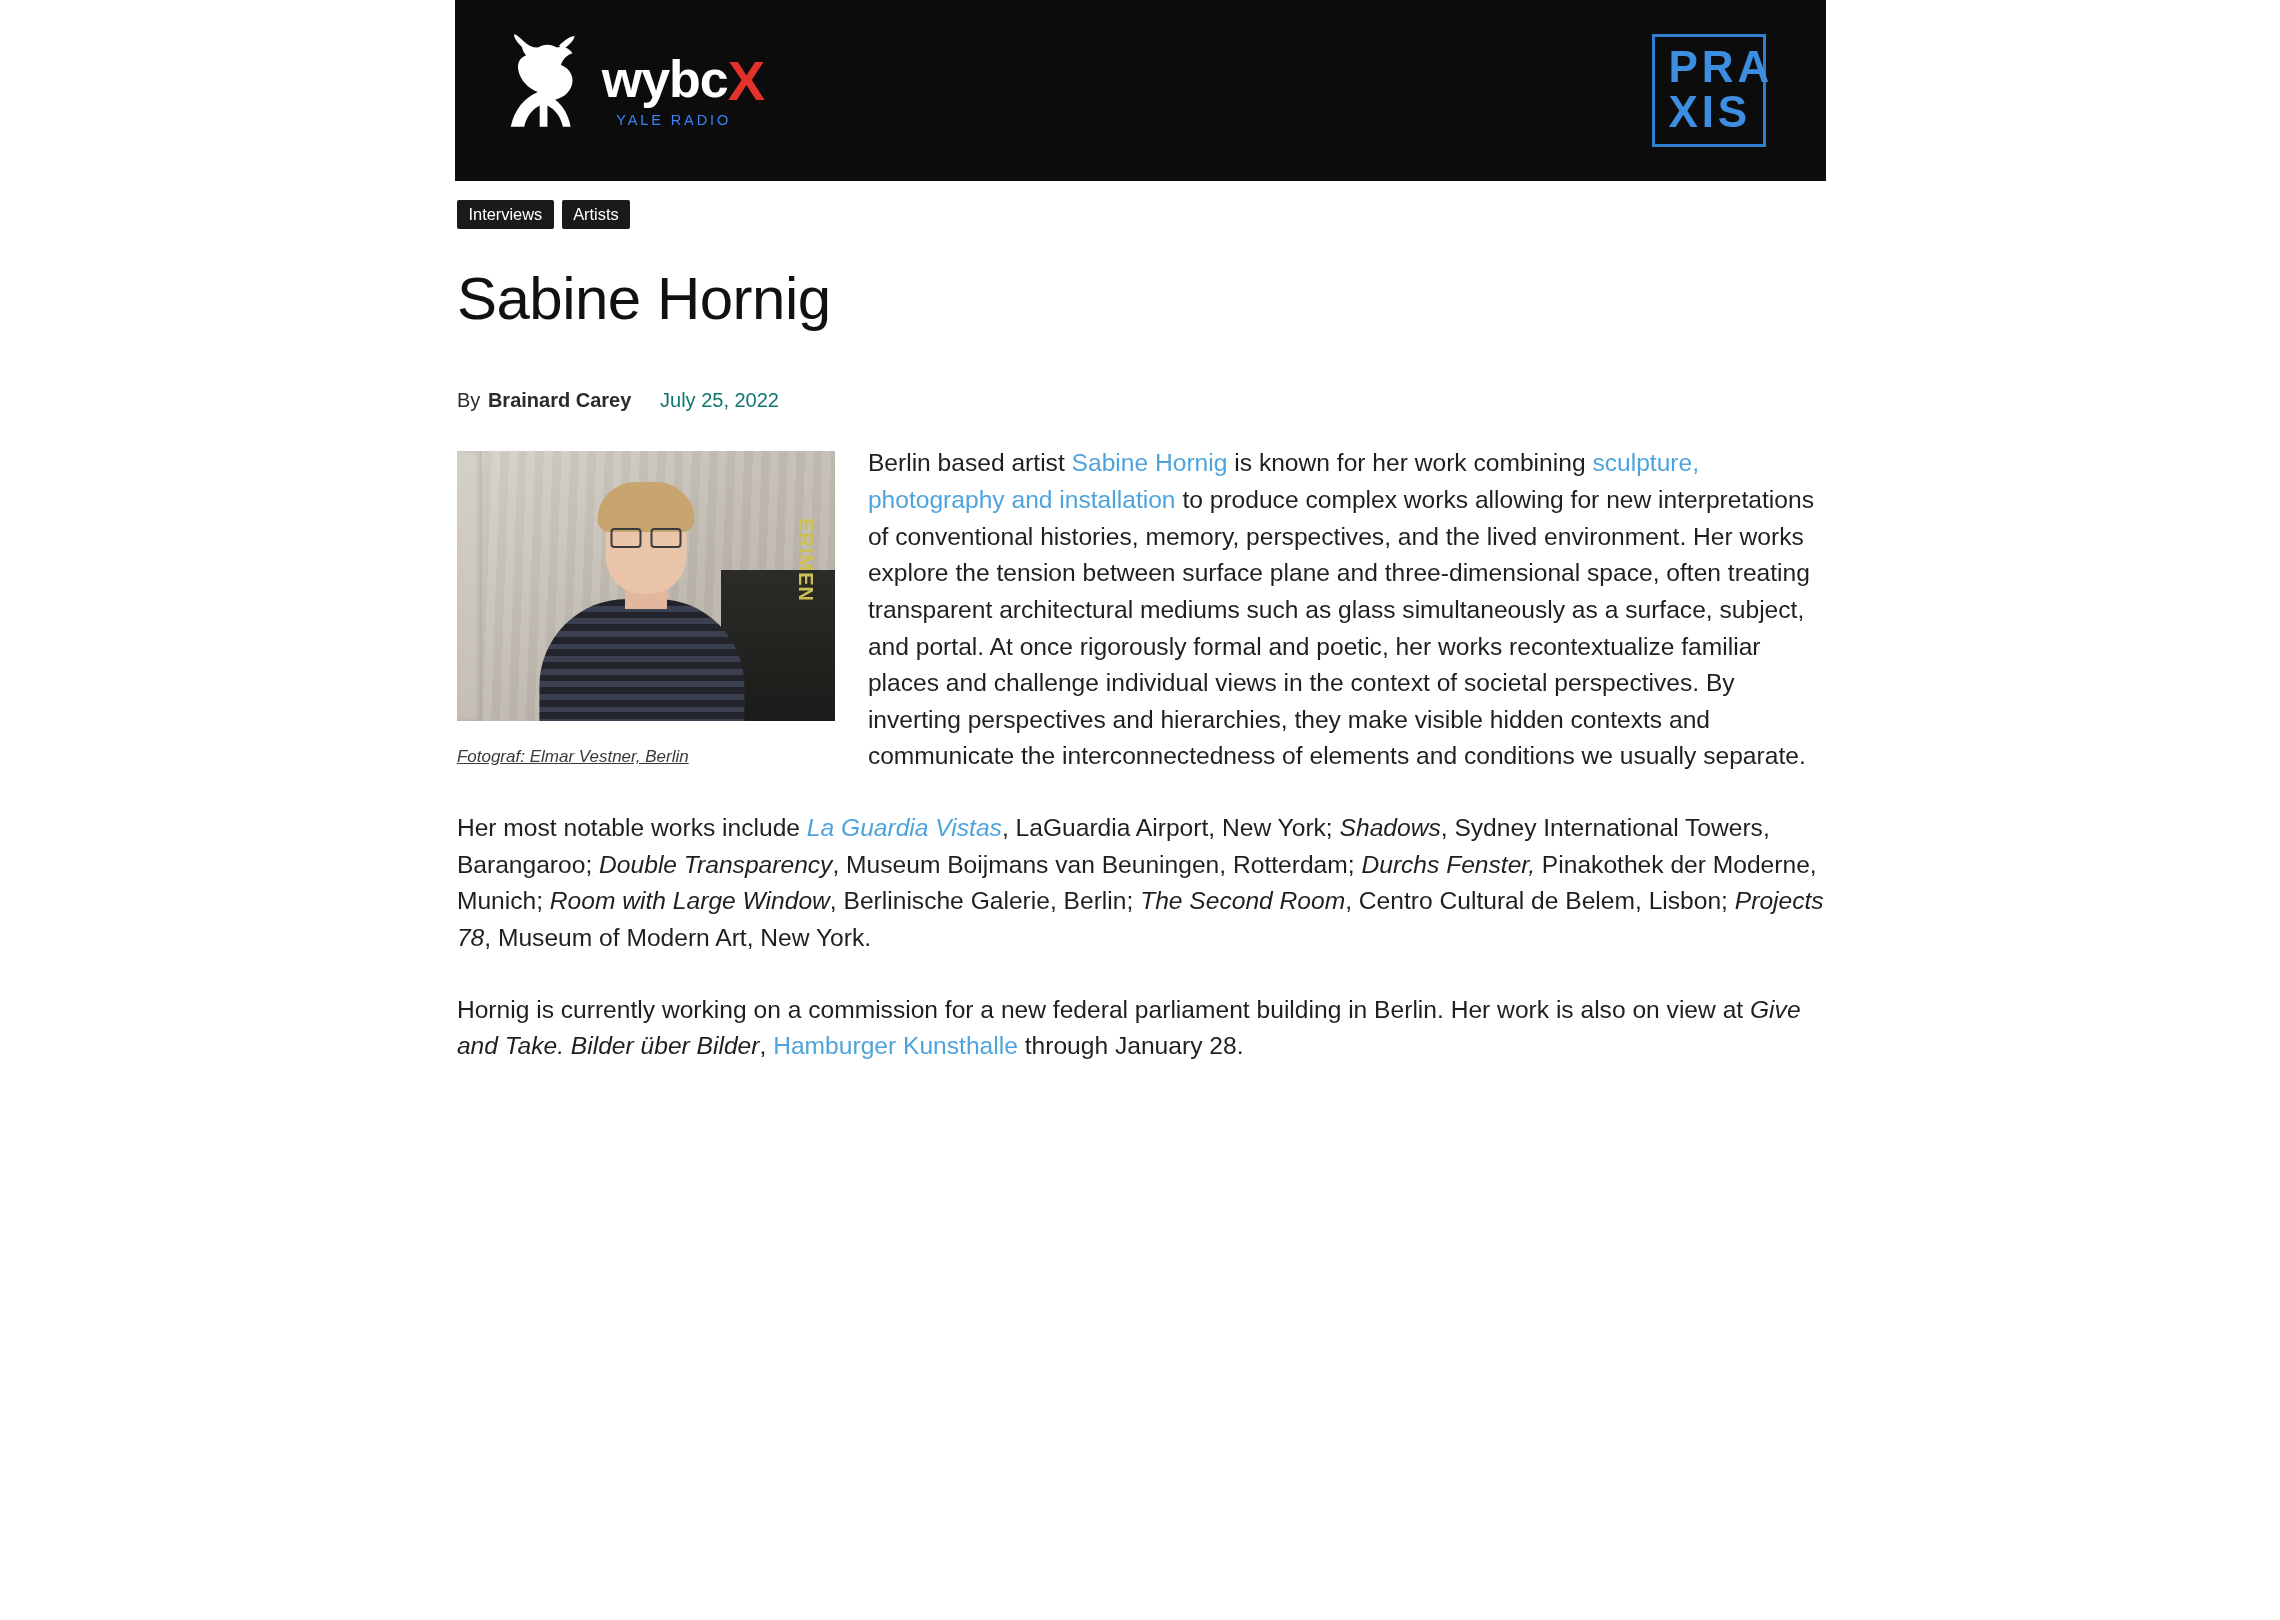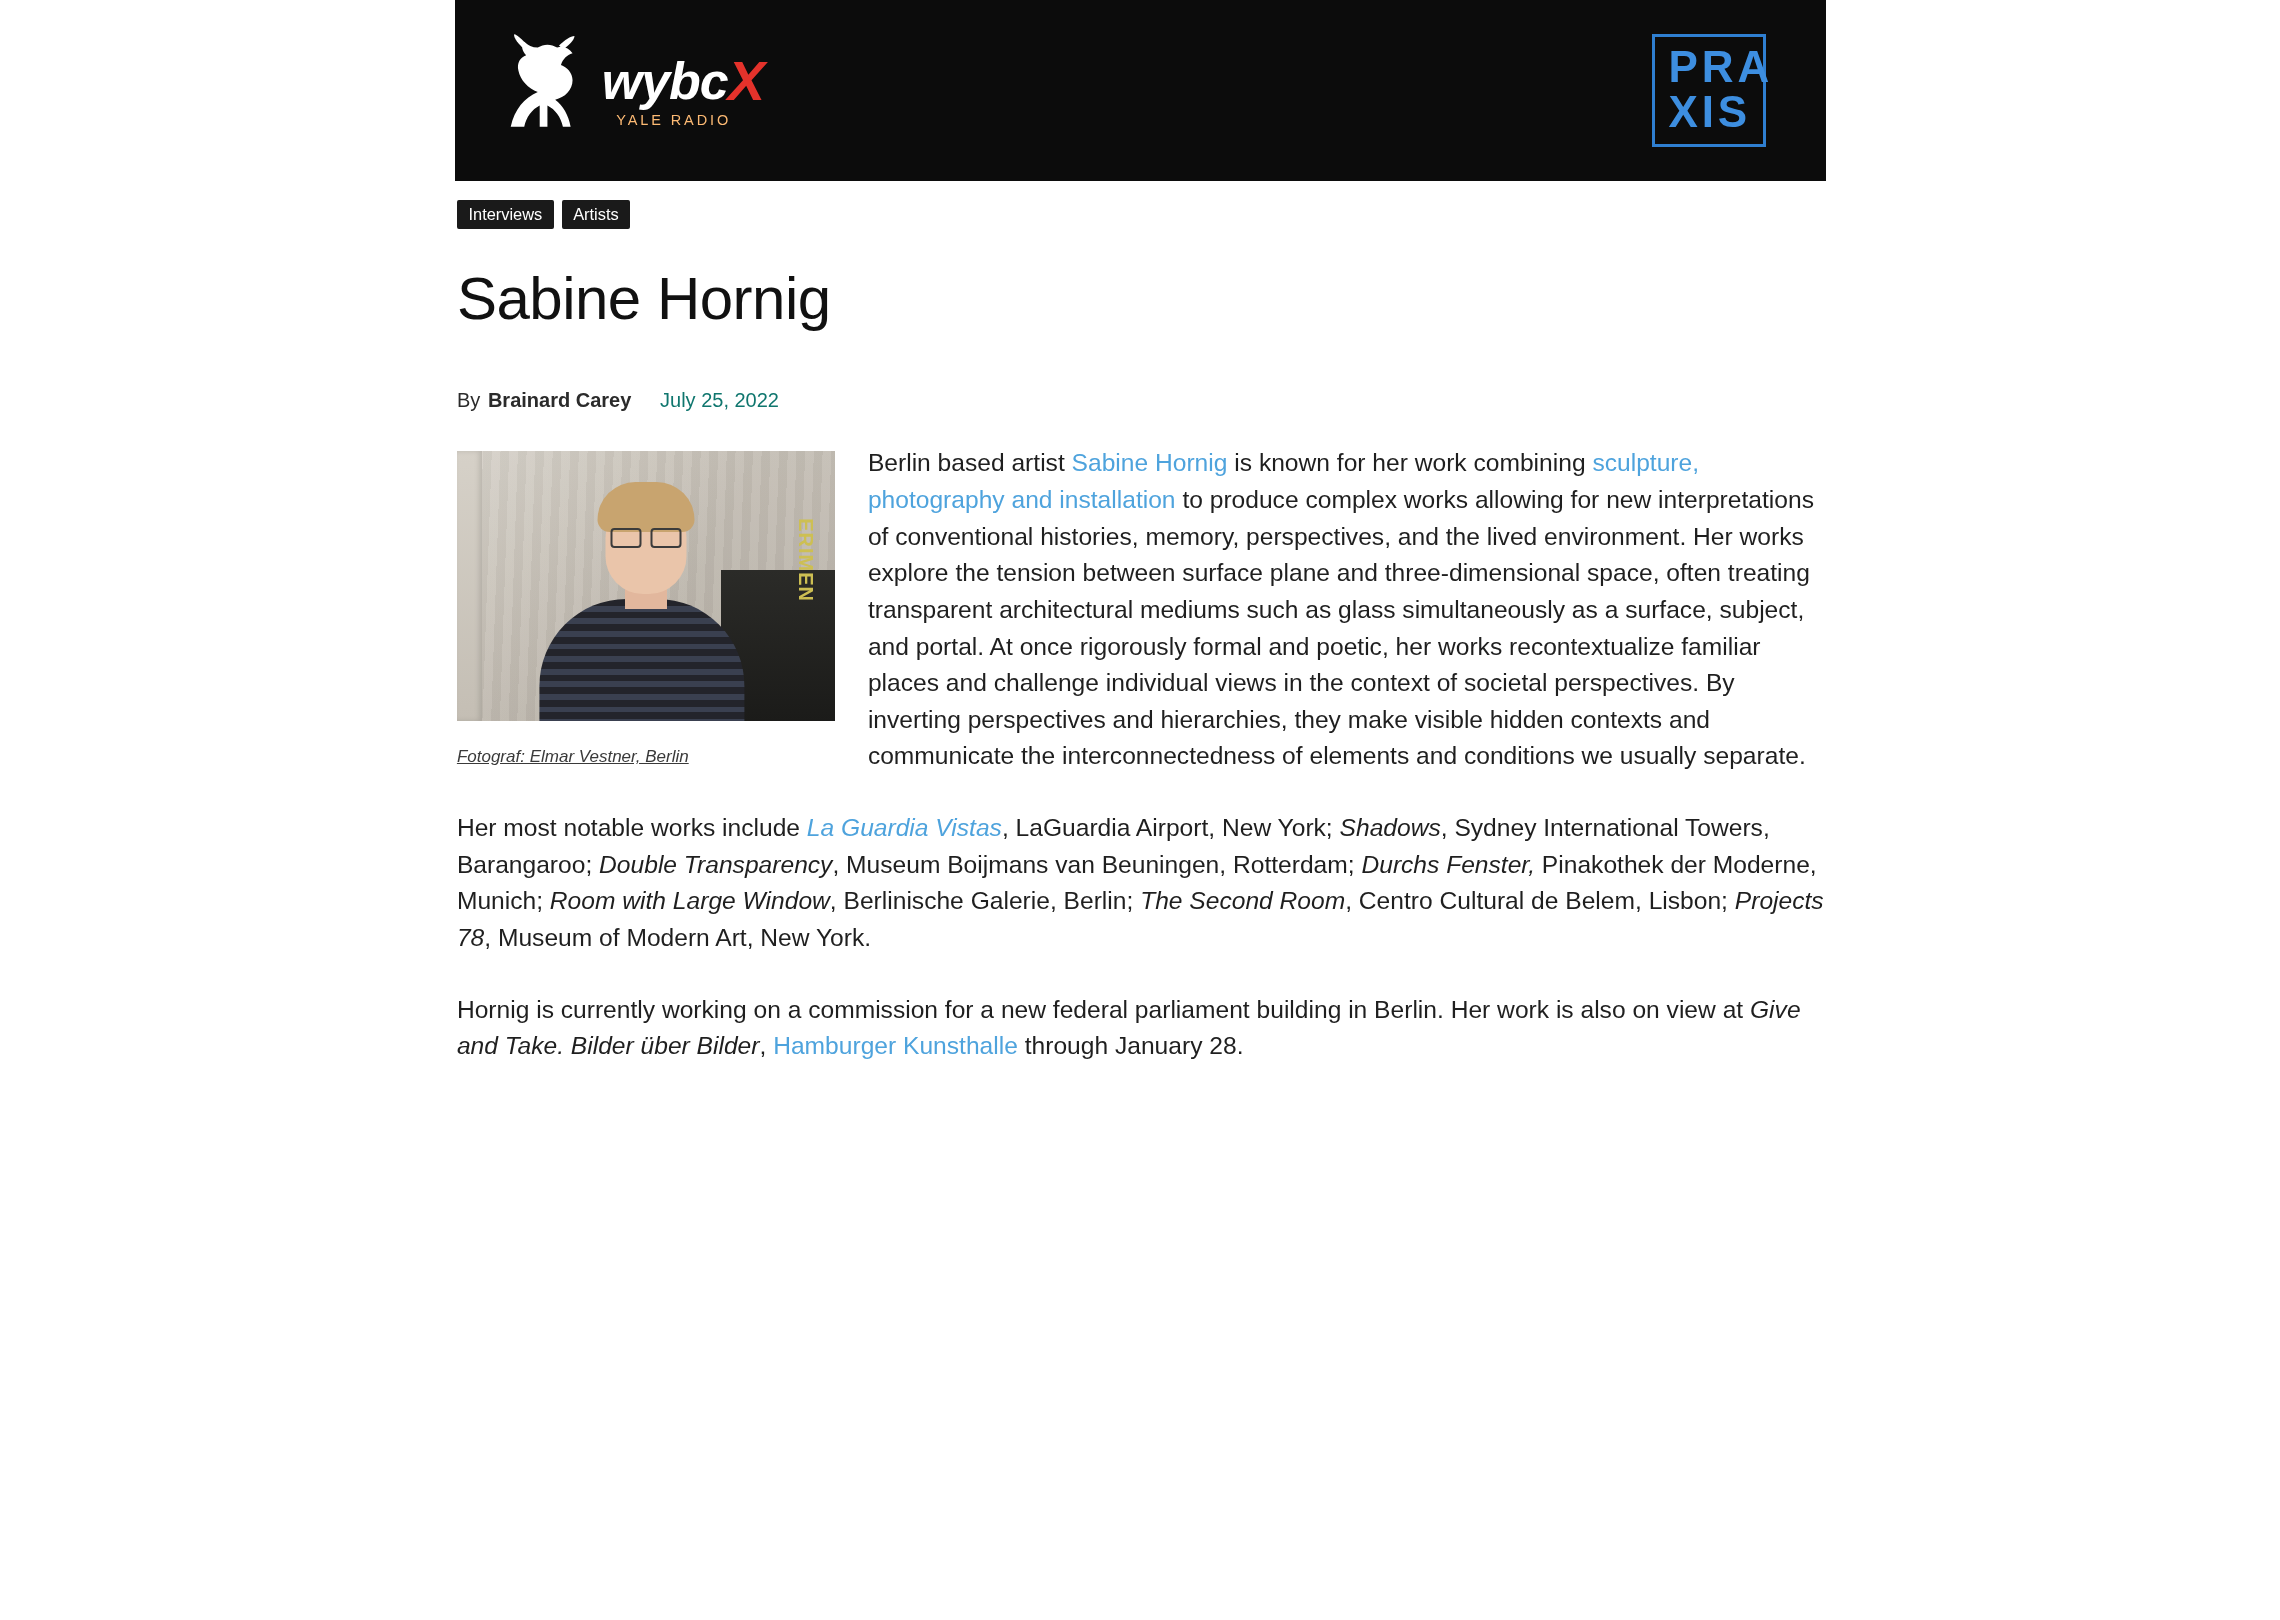--- a/index.html
+++ b/index.html
@@ -52,30 +52,29 @@
     flex-direction: column;
     justify-content: center;
     line-height: 1;
   }
   .wybc-main {
     color: #ffffff;
     font-size: 52px;
     font-weight: 700;
     letter-spacing: -1px;
     display: flex;
-    align-items: center;
-    font-style: italic;
+    align-items: flex-start;
   }
   .wybc-x {
     color: #e4322b;
     font-size: 56px;
     font-weight: 700;
   }
   .wybc-sub {
-    color: #fdba74;
+    color: #3b82f6;
     font-size: 14.5px;
     letter-spacing: 2.9px;
     text-align: right;
     margin-top: 3.9px;
     padding-right: 33px;
   }
   .masthead-title {
     flex: 1;
     text-align: center;
     color: #ffffff;

